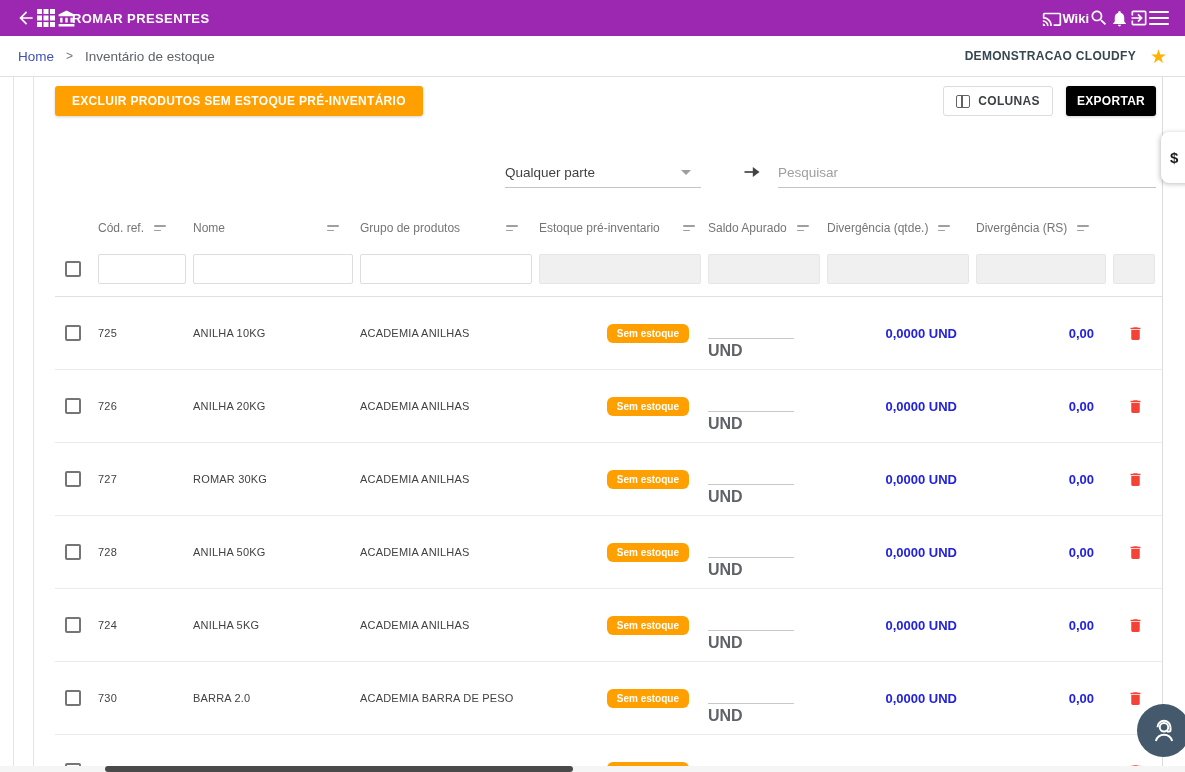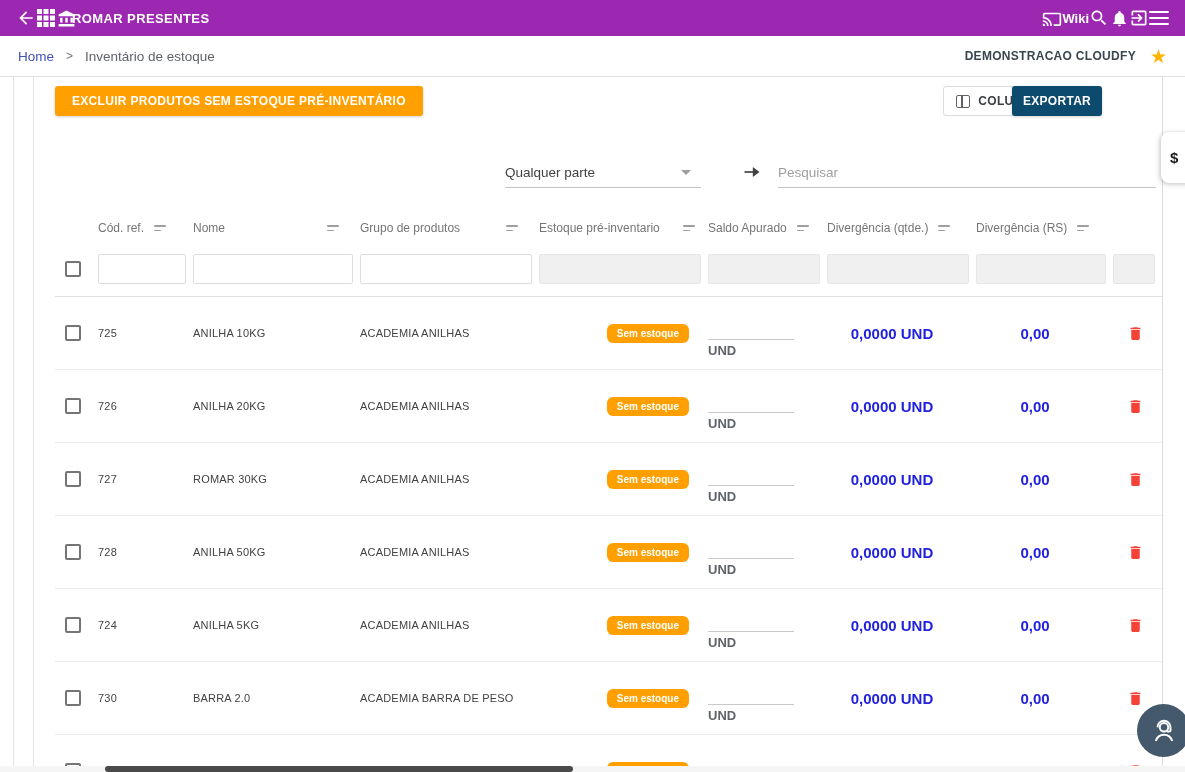--- a/index.html
+++ b/index.html
@@ -32,21 +32,21 @@
   .vline { position:absolute; width:1px; background:#e3e3e3; top:77px; bottom:0; z-index:1; }
   .vl1 { left:13px; } .vl2 { left:33px; } .vl3 { left:1162px; background:#dcdcdc; }
 
   
   .btn { position:absolute; height:30px; border-radius:3px; font-size:12px; font-weight:bold;
     display:flex; align-items:center; justify-content:center; cursor:pointer; letter-spacing:.3px;
     box-shadow:0 1px 3px rgba(0,0,0,.18); border:none; z-index:10; }
   .btn-exclude { left:55px; top:86px; padding:0 17px; background:#FFA000; color:#fff; }
   .btn-columns { left:943px; top:86px; width:110px; background:#fff; color:#3c4043;
     border:1px solid #dadce0; box-shadow:none; gap:8px; }
-  .btn-export  { left:1012px; top:86px; width:90px; background:#0c4a6e; color:#fff; }
+  .btn-export  { left:1066px; top:86px; width:90px; background:#000000; color:#fff; }
   .col-ic { width:14px; height:13px; border:1.5px solid #5f6368; border-radius:2px; position:relative; }
   .col-ic:before { content:""; position:absolute; left:4px; top:0; bottom:0; width:1.5px; background:#5f6368; }
 
   
   .match-select { position:absolute; left:505px; top:157px; width:196px; height:31px; z-index:10;
     border-bottom:1px solid #c4c4c4; display:flex; align-items:center; font-size:13.5px; color:#424242; cursor:pointer; }
   .match-caret { margin-left:auto; margin-right:10px; width:0; height:0;
     border-left:5px solid transparent; border-right:5px solid transparent; border-top:5px solid #9e9e9e; }
   .go-ic { position:absolute; left:742px; top:162px; width:20px; height:20px; z-index:10; cursor:pointer; }
   .search-input { position:absolute; left:778px; top:157px; width:378px; height:31px; z-index:10;
@@ -73,22 +73,22 @@
 
   .trow { display:grid; grid-template-columns:var(--cols); column-gap:7px; min-height:73px;
     border-bottom:1px solid #ebebeb; align-items:center; }
   .c-txt { font-size:11px; color:#424242; letter-spacing:.2px; }
   .c-est { display:flex; justify-content:flex-end; padding-right:12px; }
   .badge { background:#FFA000; color:#fff; font-size:10px; font-weight:bold;
     padding:4px 10px; border-radius:6px; white-space:nowrap; }
   .c-saldo { padding-top:16px; }
   .saldo-input { width:86px; border:none; border-bottom:1px solid #c9c9c9; height:16px;
     outline:none; background:transparent; display:block; }
-  .unit { font-size:13px; font-weight:bold; color:#5f6368; margin-top:3px; }
-  .c-divq, .c-divr { text-align:center; color:#2121DE; font-weight:bold; font-size:15px; padding-right:12px; }
+  .unit { font-size:16px; font-weight:bold; color:#5f6368; margin-top:3px; }
+  .c-divq, .c-divr { text-align:right; color:#2121DE; font-weight:bold; font-size:13px; padding-right:12px; }
   .c-del { display:flex; justify-content:center; cursor:pointer; }
 
   
   .side-handle { position:absolute; left:1161px; top:132px; width:30px; height:51px; background:#fff;
     border-radius:8px 0 0 8px; box-shadow:-1px 1px 5px rgba(0,0,0,.25); z-index:20;
     display:flex; align-items:center; padding-left:9px; font-size:15px; font-weight:bold; color:#1a1a1a; cursor:pointer; }
   .chat-bubble { position:absolute; left:1137px; top:704px; width:53px; height:53px; border-radius:50%;
     background:#44596B; z-index:40; display:flex; align-items:center; justify-content:center; cursor:pointer; }
   .hscroll { position:absolute; left:0; right:0; bottom:0; height:6px; background:#f5f5f5; z-index:50; }
   .hthumb { position:absolute; left:105px; bottom:0; width:468px; height:6px; background:#4a4a4a; border-radius:3px; cursor:grab; }

